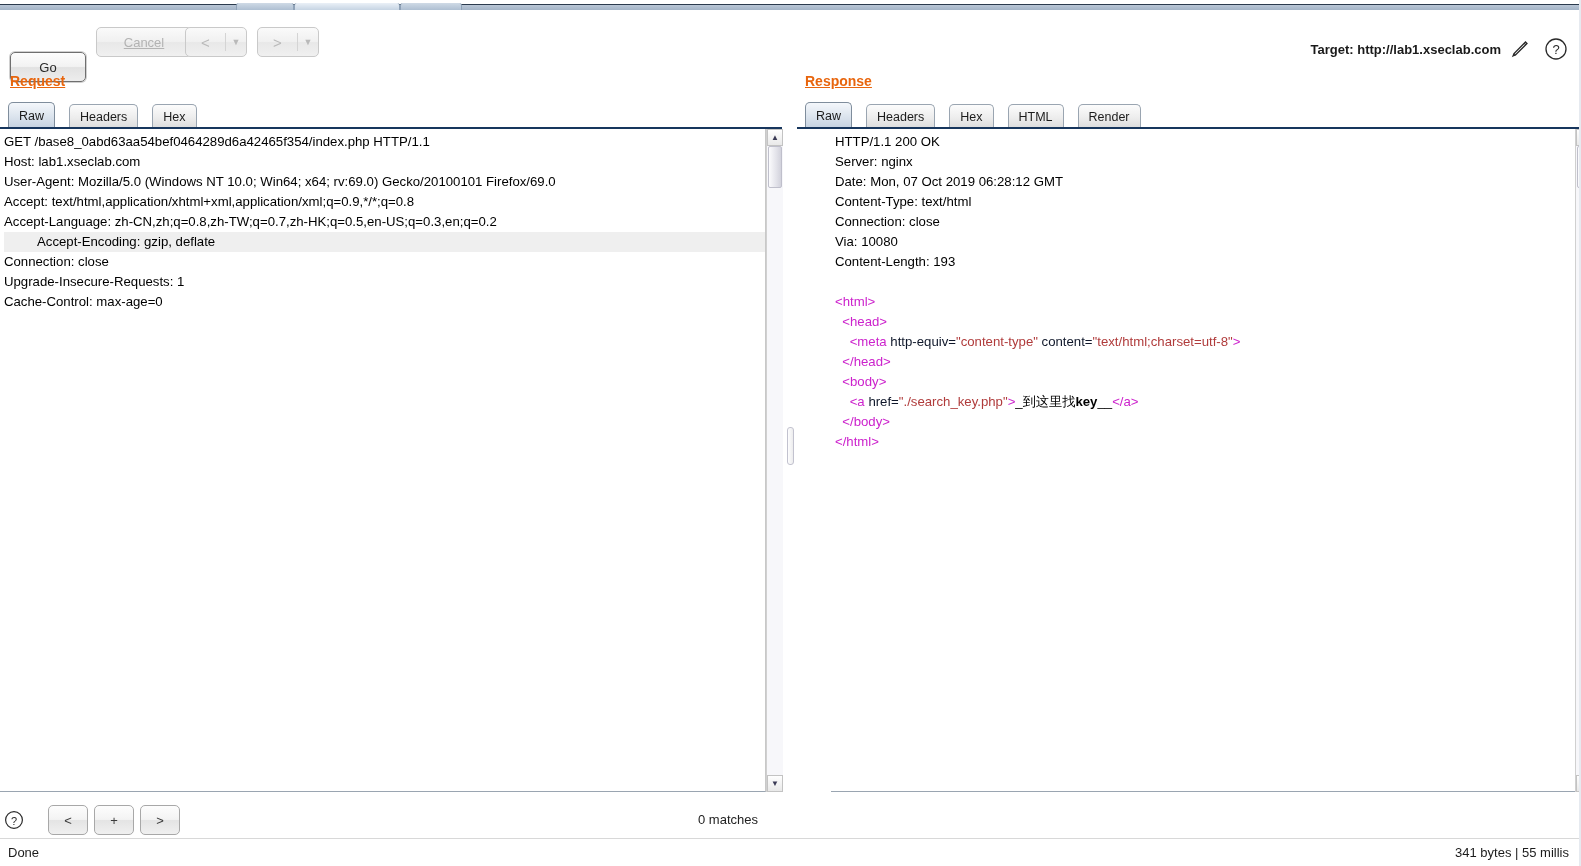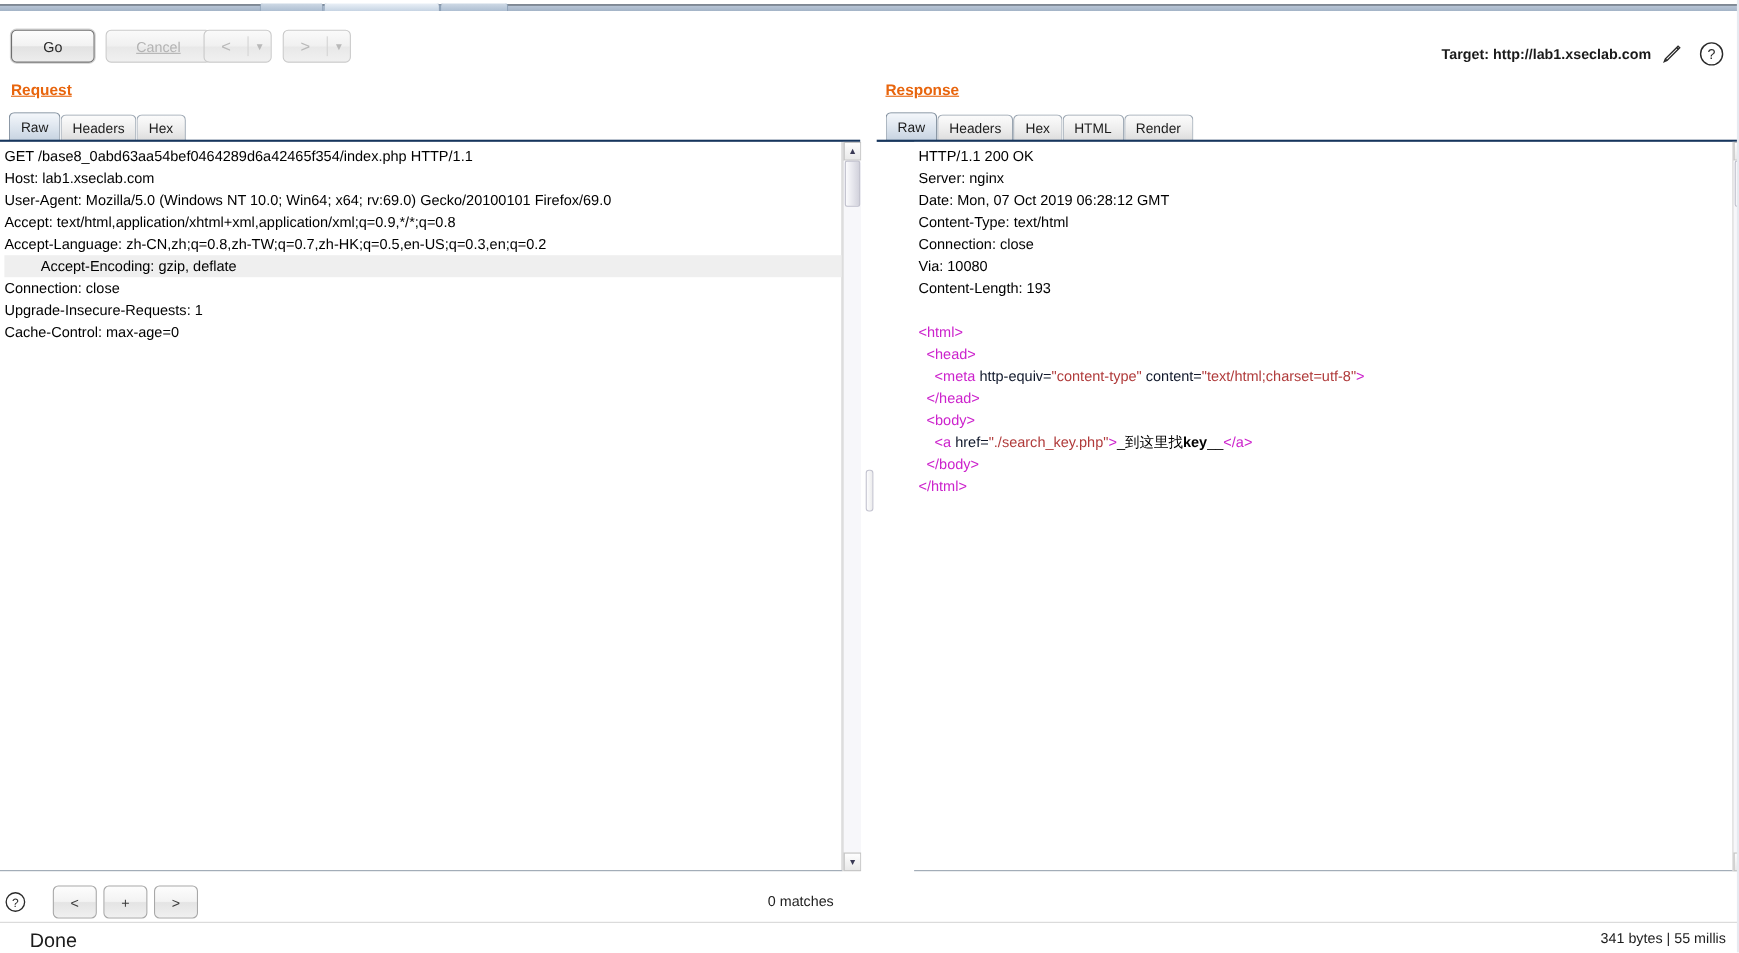--- a/index.html
+++ b/index.html
@@ -54,20 +54,21 @@
     font-size: 13px;
     font-family: "Liberation Sans", sans-serif;
     display: flex; align-items: center; justify-content: center;
     box-sizing: border-box;
     cursor: default;
     user-select: none;
   }
   .btn.primary {
     border: 1px solid #6f6f6f;
     box-shadow: 0 0 0 1px rgba(120,120,120,0.35);
+    margin-top: 25px;
   }
   .btn.disabled {
     color: #b3b3b3;
     border-color: #c9c9c9;
     background: linear-gradient(to bottom, #fafafa 0%, #f0f0f0 50%, #e8e8e8 52%, #f0f0f0 100%);
   }
   #go-btn   { left: 10px;  top: 17px; width: 76px;  height: 30px; }
   #cancel-btn { left: 96px; top: 17px; width: 96px; height: 30px; text-decoration: underline; }
   .splitbtn {
     position: absolute; top: 17px; height: 30px; width: 62px;
@@ -117,21 +118,21 @@
 
   
   .tabstrip {
     position: absolute; left: 8px; top: 37px;
     height: 26px;
     display: flex; align-items: flex-end;
   }
   .tab {
     height: 24px;
     padding: 0 10px;
-    margin-right: 0;
+    margin-right: 14px;
     display: flex; align-items: center;
     font-size: 12.5px; color: #1c1c1c;
     border: 1px solid #9aa5b1;
     border-bottom: none;
     border-radius: 5px 5px 0 0;
     background: linear-gradient(to bottom, #fcfcfc 0%, #ededed 55%, #dcdcdc 100%);
     box-sizing: border-box;
     user-select: none;
     position: relative;
   }
@@ -259,21 +260,21 @@
 
   
   #statusbar {
     position: absolute; left: 0; top: 838px;
     width: 1581px; height: 28px;
     background: #ffffff;
     border-top: 1px solid #d8d8d8;
   }
   #status-left {
     position: absolute; left: 8px; top: 6px;
-    font-size: 18px; color: #1c1c1c; margin-left: 19px;
+    font-size: 13px; color: #1c1c1c;
   }
   #status-right {
     position: absolute; right: 12px; top: 6px;
     font-size: 13px; color: #1c1c1c;
   }
   .edge-right {
     position: absolute; right: 0; top: 0; width: 2px; height: 866px;
     background: #e6eaf0;
   }
 </style>

